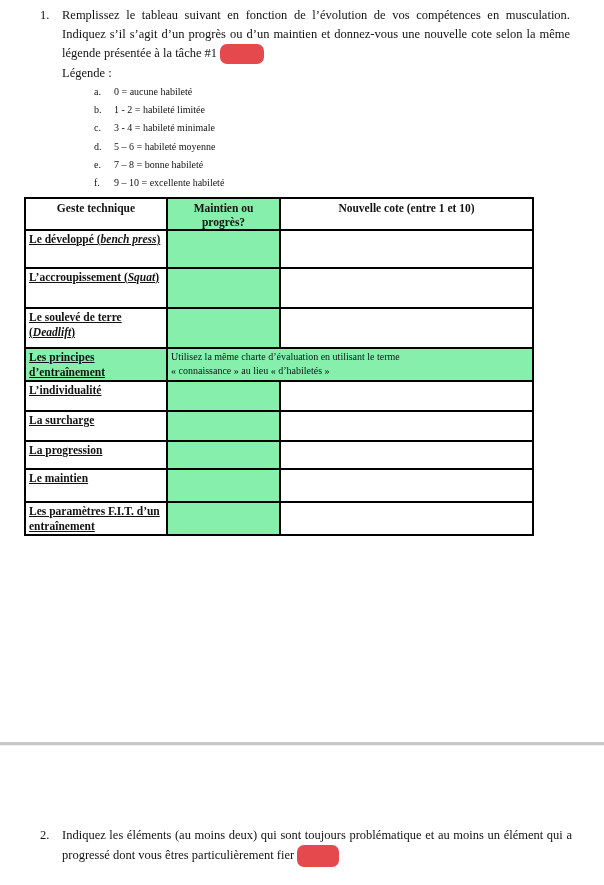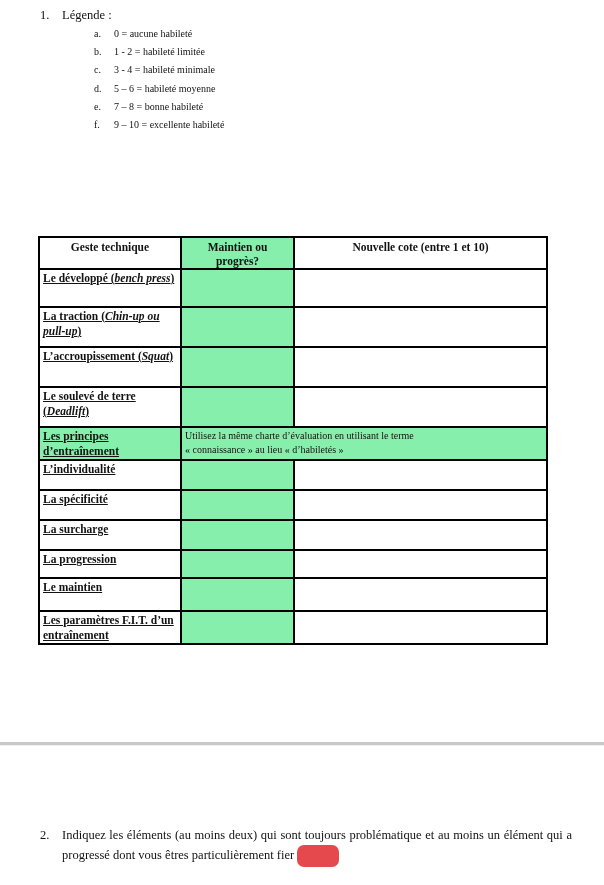--- a/index.html
+++ b/index.html
@@ -17,41 +17,42 @@
   .qtext { text-align:justify; }
   .legend-title { margin-top:0; }
   .legend { list-style:none; margin:0; padding:0 0 0 32px; }
   .legend li { font-size:10px; line-height:18.2px; }
   .legend .marker { display:inline-block; width:20px; }
   
   .redaction { display:inline-block; background:#e5494d; border-radius:7px; }
   .redaction.r1 { width:44px; height:20px; vertical-align:-7px; margin-left:3px; }
   .redaction.r2 { width:42px; height:22px; vertical-align:-8px; margin-left:3px; }
   
-  .tablewrap { position:absolute; top:197px; left:38px;margin-top:39px; }
+  .tablewrap { position:absolute; top:197px; left:24px; }
   table { border-collapse:collapse; table-layout:fixed; width:508px; }
   th, td { border:2px solid #000; vertical-align:top; padding:0 3px; overflow:hidden; }
   th { font-size:11.5px; line-height:14px; padding-top:2px; text-align:center; font-weight:bold; }
   td.label { font-size:11.5px; line-height:15px; font-weight:bold; padding-top:1px;text-decoration:underline; }
   td.note { font-size:10px; line-height:14px; font-weight:normal; padding-top:1px; }
   .gray { background:#86efac; }
   tr.h30 { height:30px; } tr.h38 { height:38px; } tr.h40 { height:40px; }
   tr.h32 { height:32px; } tr.h28 { height:28px; } tr.h33 { height:33px; }
   tr.h31 { height:31px; }
   
   .divider { position:absolute; top:742px; left:0; width:604px; height:3px; background:#c8c8c8; border-bottom:1px solid #eeeeee; }
 </style>
 </head>
 <body>
 
 <div class="page">
 
   <div class="question q1">
     <span class="qnum">1.</span>
     <div class="qbody">
+      <div class="qtext"><span>Remplissez le tableau suivant en fonction de l’évolution de vos compétences en musculation. Indiquez s’il s’agit d’un progrès ou d’un maintien et donnez-vous une nouvelle cote selon la même légende présentée à la tâche #1</span><span class="redaction r1"></span></div>
       <div class="legend-title">Légende :</div>
       <ol class="legend">
         <li><span class="marker">a.</span><span>0 = aucune habileté</span></li>
         <li><span class="marker">b.</span><span>1 - 2 = habileté limitée</span></li>
         <li><span class="marker">c.</span><span>3 - 4 = habileté minimale</span></li>
         <li><span class="marker">d.</span><span>5 – 6 = habileté moyenne</span></li>
         <li><span class="marker">e.</span><span>7 – 8 = bonne habileté</span></li>
         <li><span class="marker">f.</span><span>9 – 10 = excellente habileté</span></li>
       </ol>
     </div>
@@ -70,47 +71,37 @@
         <th class="gray"><span>Maintien ou</span><br><span>progrès?</span></th>
         <th>Nouvelle cote (entre 1 et 10)</th>
       </tr>
 
       <tr class="h38">
         <td class="label"><span>Le développé (</span><i>bench press</i><span>)</span></td>
         <td class="gray"></td>
         <td></td>
       </tr>
       <tr class="h40">
-        <td class="label"><span>La traction (</span><i>Chin-up ou pull-up</i><span>)</span></td>
-        <td class="gray"></td>
-        <td></td>
-      </tr>
-      <tr class="h40">
         <td class="label"><span>L’accroupissement (</span><i>Squat</i><span>)</span></td>
         <td class="gray"></td>
         <td></td>
       </tr>
       <tr class="h40">
         <td class="label"><span>Le soulevé de terre (</span><i>Deadlift</i><span>)</span></td>
         <td class="gray"></td>
         <td></td>
       </tr>
 
       <tr class="h32">
         <td class="label gray">Les principes d’entraînement</td>
         <td class="gray note" colspan="2"><span>Utilisez la même charte d’évaluation en utilisant le terme</span><br><span>« connaissance » au lieu « d’habiletés »</span></td>
       </tr>
 
       <tr class="h30">
         <td class="label">L’individualité</td>
-        <td class="gray"></td>
-        <td></td>
-      </tr>
-      <tr class="h30">
-        <td class="label">La spécificité</td>
         <td class="gray"></td>
         <td></td>
       </tr>
       <tr class="h30">
         <td class="label">La surcharge</td>
         <td class="gray"></td>
         <td></td>
       </tr>
       <tr class="h28">
         <td class="label">La progression</td>

